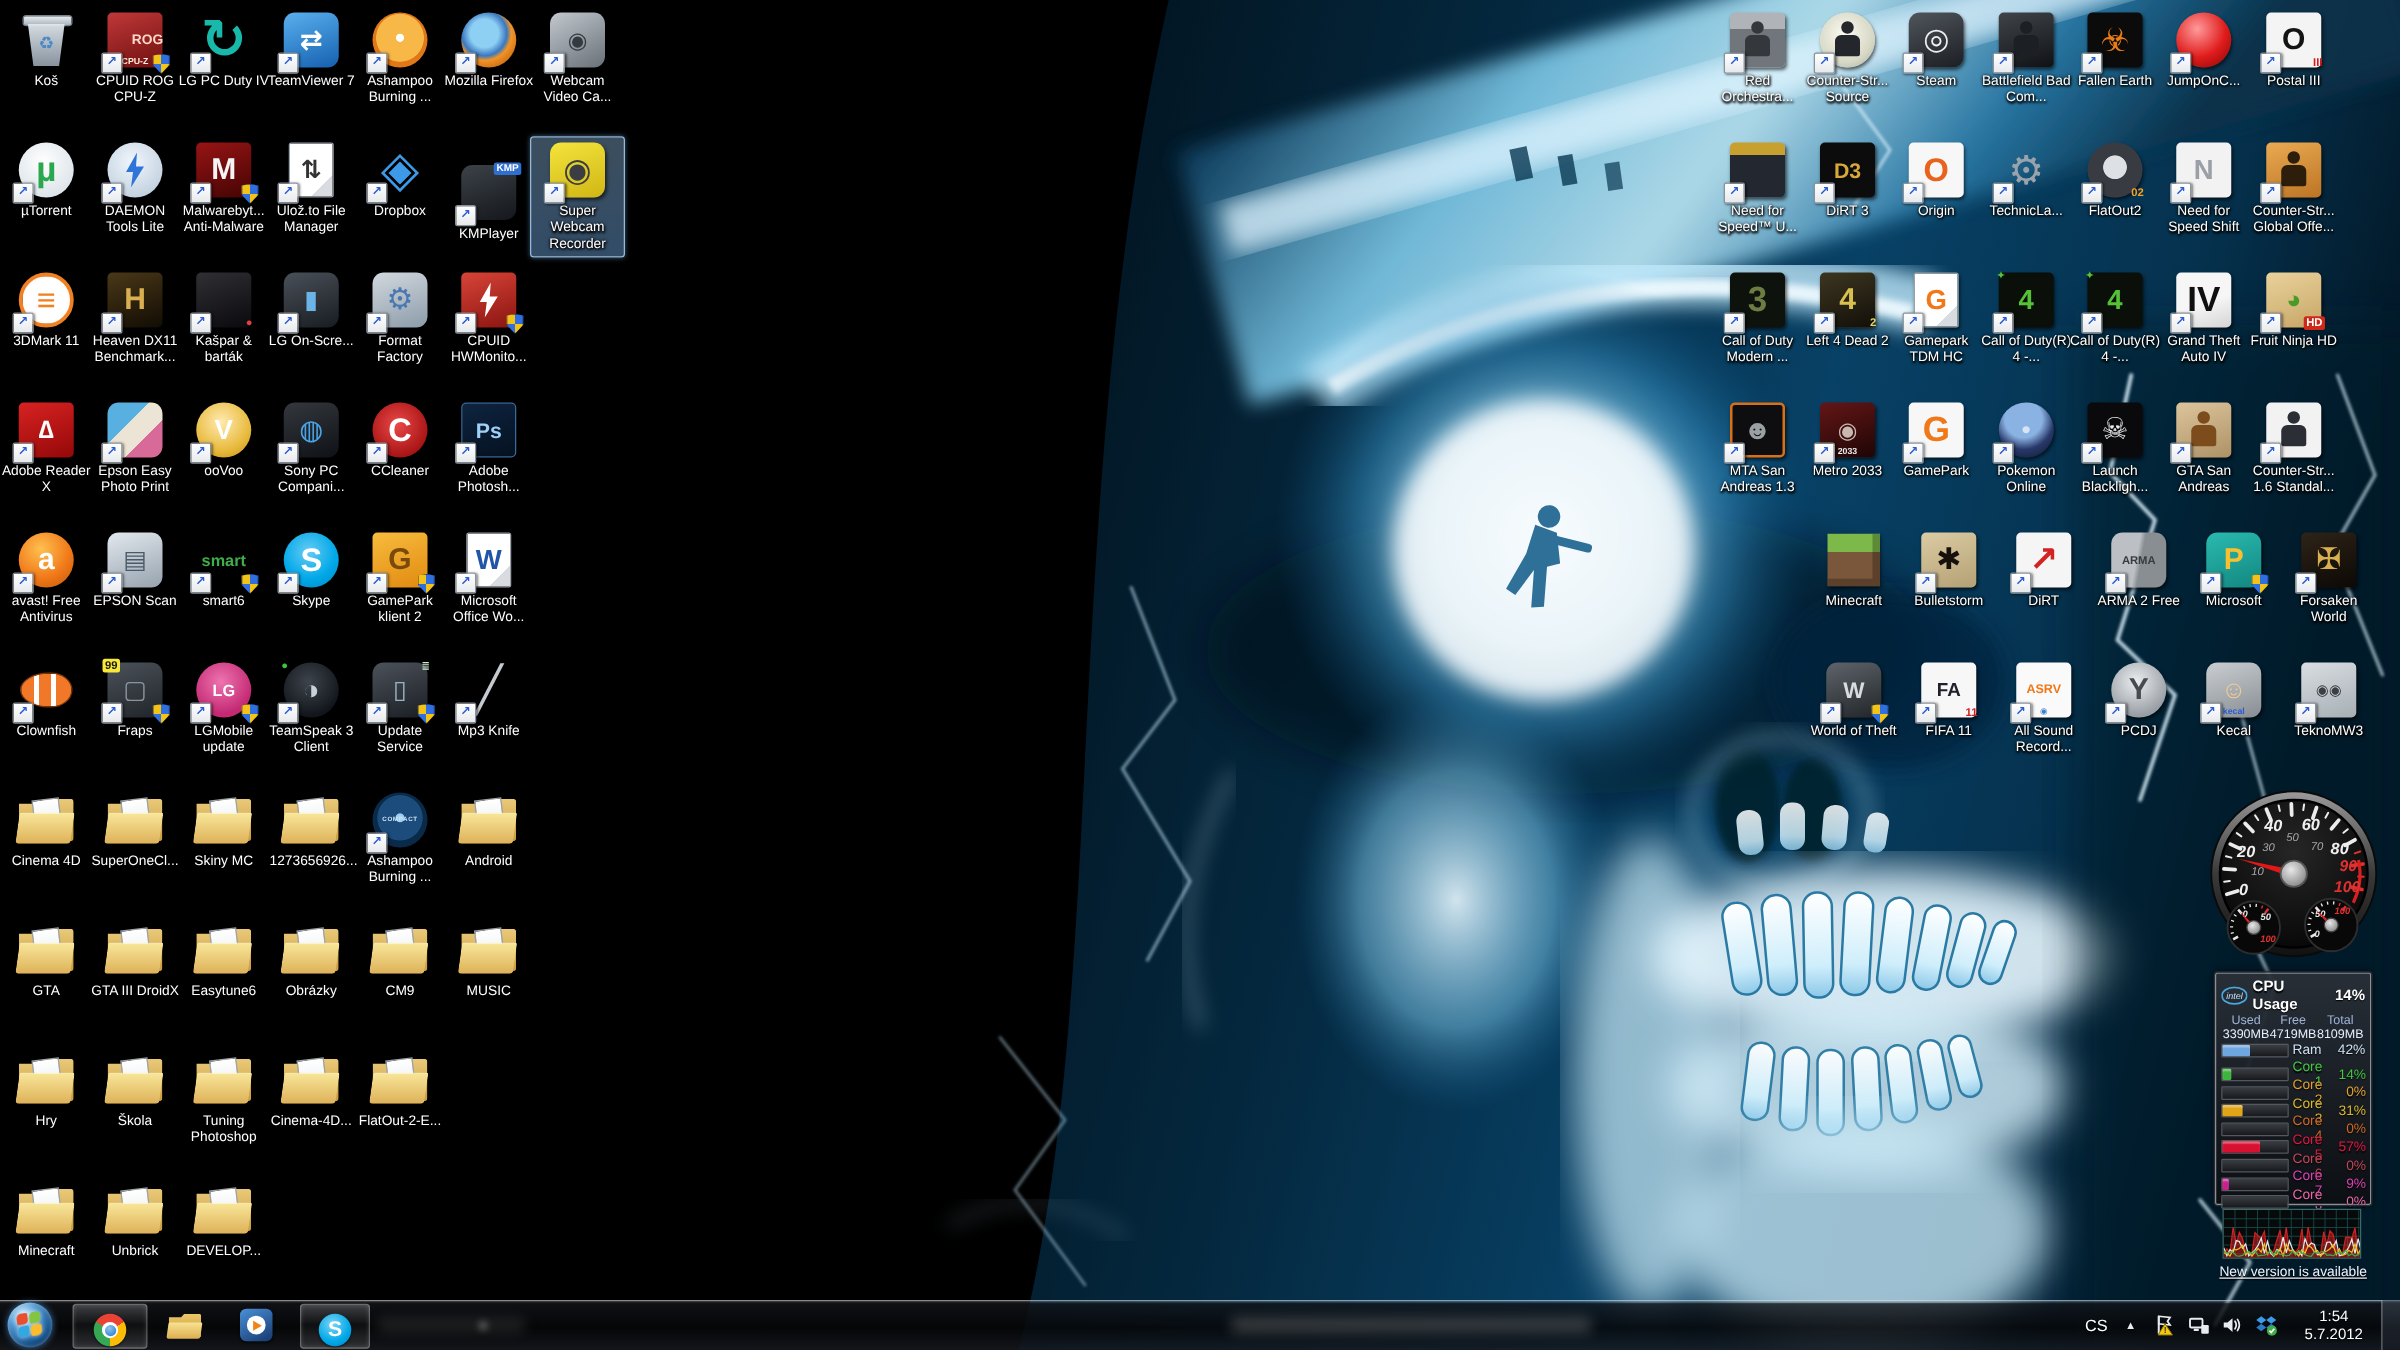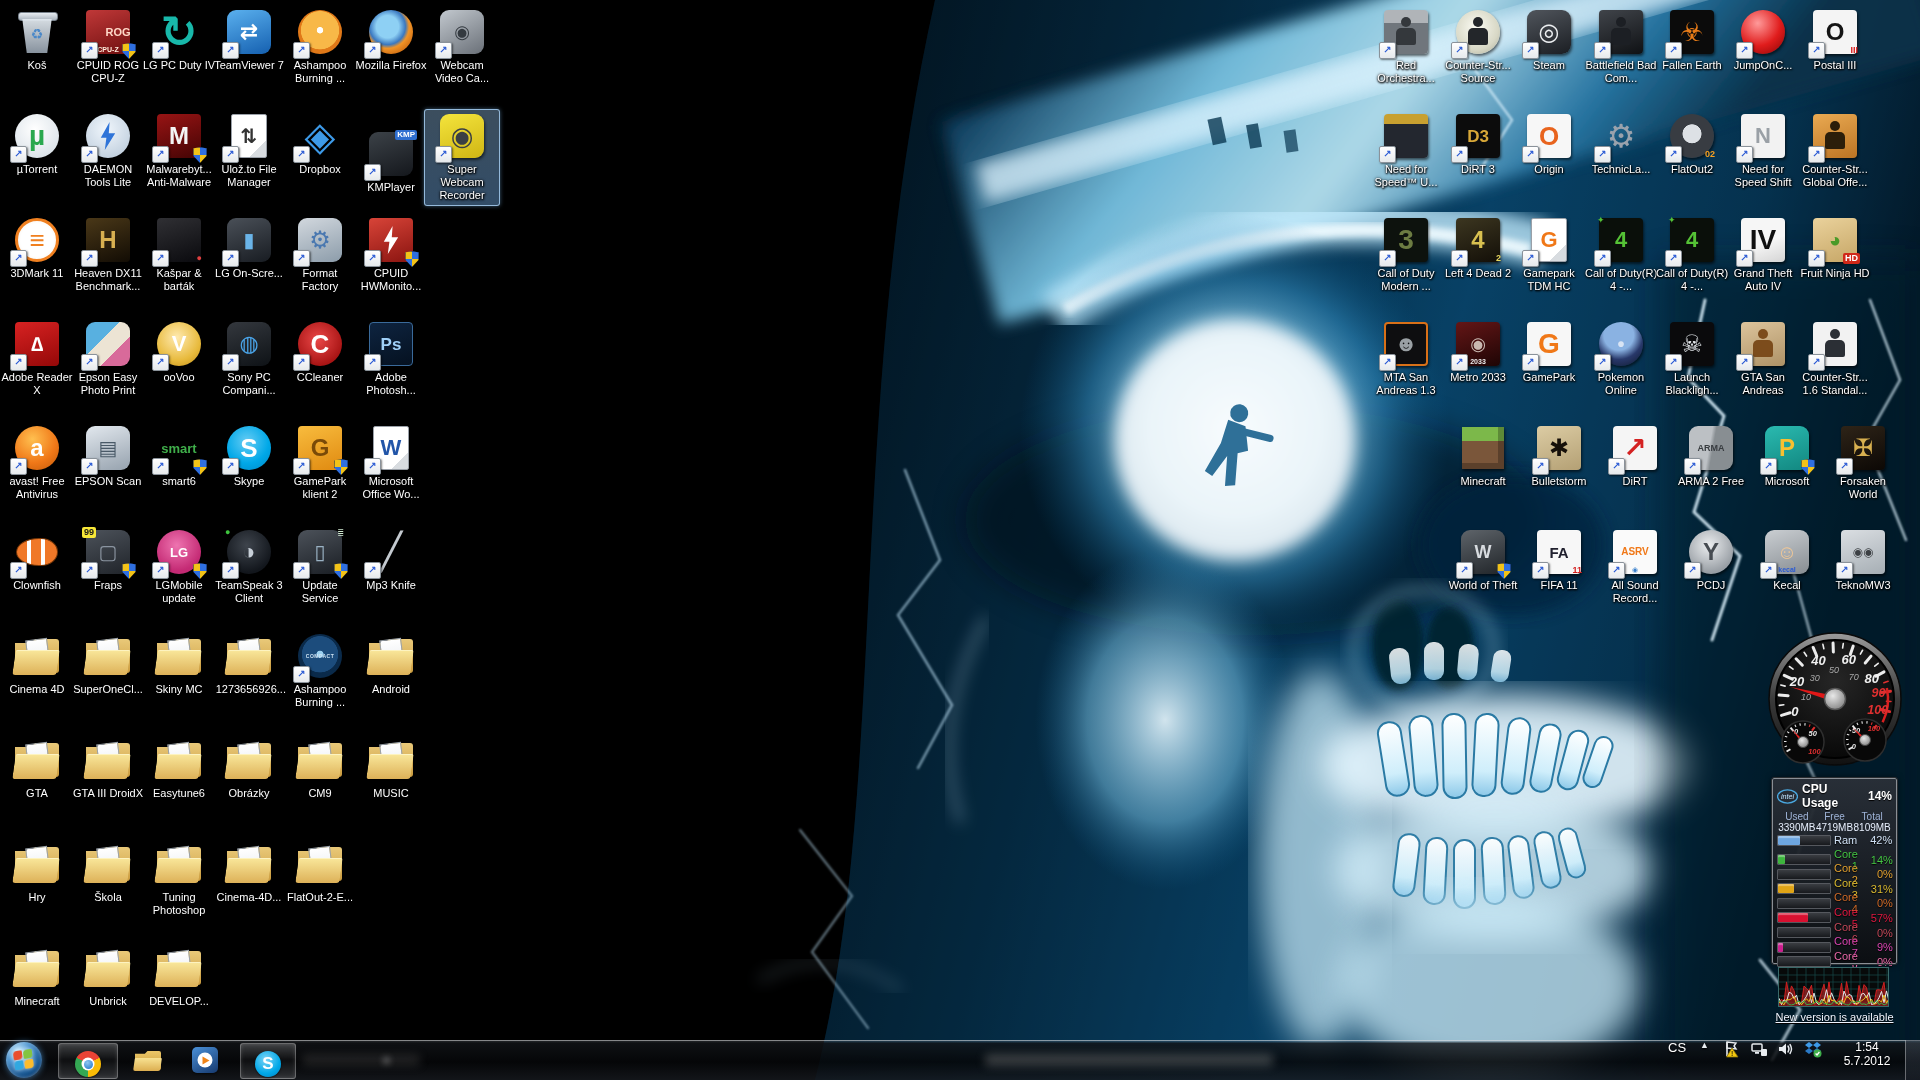--- a/index.html
+++ b/index.html
@@ -75,21 +75,21 @@
   .chrome i{position:absolute;left:50%;top:50%;transform:translate(-50%,-50%);width:13px;height:13px;border-radius:50%;background:#fff;}
   .chrome i b{position:absolute;left:50%;top:50%;transform:translate(-50%,-50%);width:9px;height:9px;border-radius:50%;background:radial-gradient(circle at 38% 30%,#8ec6f0,#1a73c8);}
   .wmp{border-radius:5px;background:linear-gradient(150deg,#4a90d8,#16396e);box-shadow:0 1px 2px rgba(0,0,0,.6);}
   .wmp i{position:absolute;left:50%;top:50%;transform:translate(-50%,-50%);width:15px;height:15px;border-radius:50%;background:#fff;}
   .wmp i b{position:absolute;left:5px;top:3.5px;width:0;height:0;border-left:7px solid #f08418;border-top:4px solid transparent;border-bottom:4px solid transparent;}
   .skype-c{border-radius:50%;background:radial-gradient(circle at 42% 32%,#7cd4f6,#00a8e8 60%,#0080c0);color:#fff;font-weight:bold;font-size:17px;line-height:26px;text-align:center;box-shadow:0 1px 2px rgba(0,0,0,.6);}
   .mini-folder{position:relative;width:28px;height:22px;}
   .mini-folder .mb{position:absolute;inset:2px 1px 1px 1px;background:linear-gradient(180deg,#ecc768,#c89a3a);border-radius:2px;clip-path:polygon(0 15%,38% 15%,48% 0,100% 0,100% 100%,0 100%);}
   .mini-folder .mf{position:absolute;left:0;bottom:0;width:27px;height:13px;background:linear-gradient(180deg,#f8e292,#dcae50);border-radius:1px 1px 2px 2px;transform:skewX(-8deg);}
   .blurstreak{position:absolute;border-radius:4px;pointer-events:none;}
-  #tray{position:absolute;right:0;top:0;height:40px;display:flex;}
+  #tray{position:absolute;right:0;top:0;height:40px;display:flex;align-items:center;}
   .tray-lang{color:#fff;font-size:13px;margin-right:14px;cursor:pointer;text-shadow:0 1px 2px #000;}
   .tray-arrow{color:#e8ecf0;font-size:9px;margin-right:14px;cursor:pointer;text-shadow:0 1px 2px #000;}
   .trayicon{width:18px;height:18px;margin-right:9px;cursor:pointer;}
   .clock{width:64px;text-align:center;color:#fff;font-size:12px;line-height:14px;cursor:pointer;text-shadow:0 1px 2px #000;margin:0 6px 0 4px;}
   .showdesk{width:14px;height:40px;border-left:1px solid rgba(255,255,255,.35);background:linear-gradient(180deg,rgba(70,80,92,.5),rgba(25,30,38,.6));cursor:pointer;}
 </style>
 </head>
 <body>
 
 <div id="screen">

